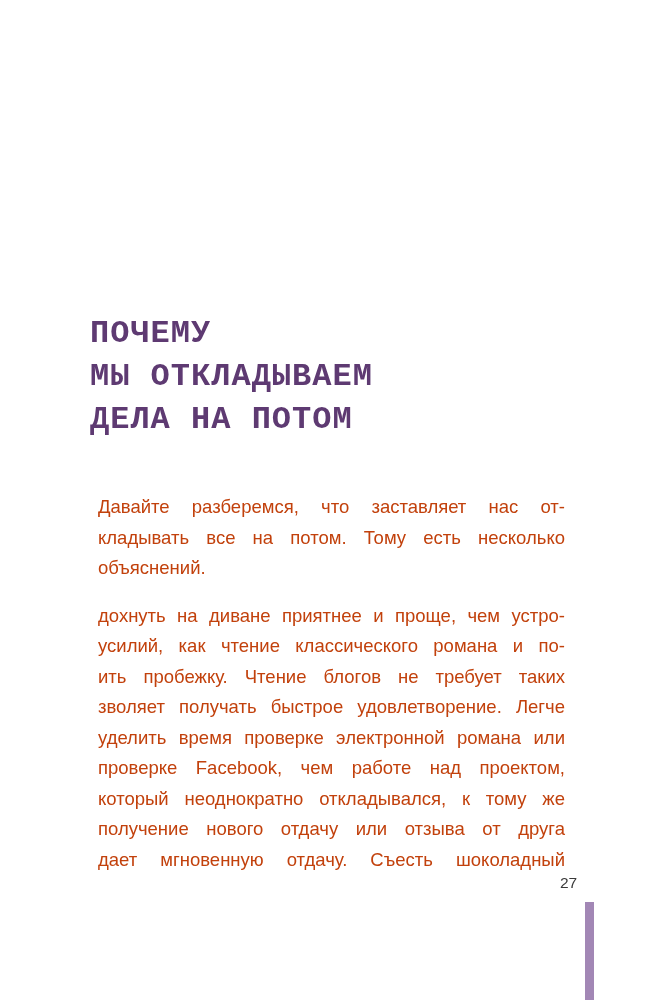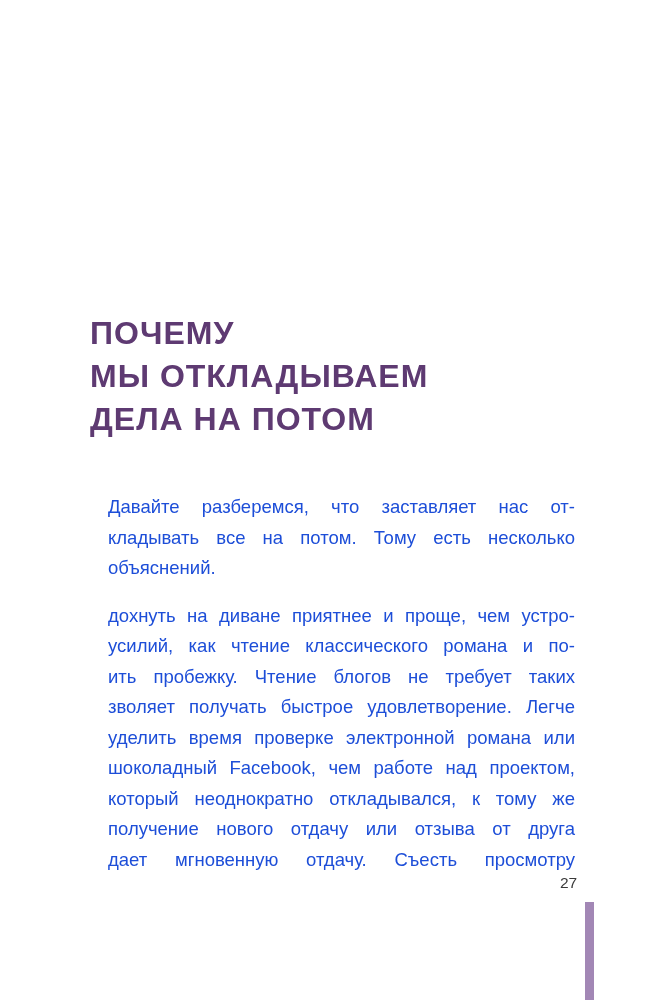--- a/index.html
+++ b/index.html
@@ -9,35 +9,35 @@
     height: 1000px;
     margin: 0 auto;
     background: #ffffff;
     overflow: hidden;
     font-family: "Liberation Sans", sans-serif;
   }
   .chapter-title {
     position: absolute;
     left: 90px;
     top: 312px;
-    font-family: Liberation Sans, sans-serif;
+    font-family: Liberation Mono, monospace;
     font-weight: bold;
     font-size: 32px;
     line-height: 43px;
     letter-spacing: 1px;
     color: #5e3a72;
   }
   .body-text {
     position: absolute;
-    left: 108px;
+    left: 98px;
     top: 492px;
     width: 467px;
     font-size: 18.5px;
     line-height: 30.5px;
-    color: #1d4ed8;
+    color: #c2410c;
   }
   .para { margin: 0 0 17px 0; }
   .line {
     text-align: justify;
     text-align-last: justify;
     white-space: nowrap;
   }
   .line.last {
     text-align: center;
     text-align-last: left;
@@ -83,24 +83,24 @@
       <div class="line">кладывать все на потом. Тому есть несколько</div>
       <div class="line last">объяснений.</div>
     </div>
 
     <div class="para">
       <div class="line">дохнуть на диване приятнее и проще, чем устро-</div>
       <div class="line">усилий, как чтение классического романа и по-</div>
       <div class="line">ить пробежку. Чтение блогов не требует таких</div>
       <div class="line">зволяет получать быстрое удовлетворение. Легче</div>
       <div class="line">уделить время проверке электронной романа или</div>
-      <div class="line">шоколадный Facebook, чем работе над проектом,</div>
+      <div class="line">проверке Facebook, чем работе над проектом,</div>
       <div class="line">который неоднократно откладывался, к тому же</div>
       <div class="line">получение нового отдачу или отзыва от друга</div>
-      <div class="line">дает мгновенную отдачу. Съесть просмотру</div>
+      <div class="line">дает мгновенную отдачу. Съесть шоколадный</div>
     </div>
 
   </div>
 
   <div class="page-number">27</div>
 
   <div class="accent-bar"></div>
 
 </div>
 

